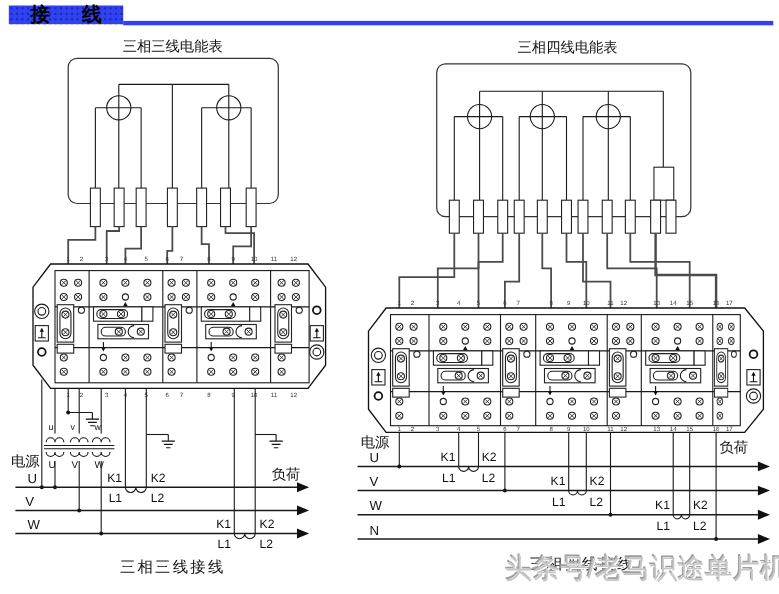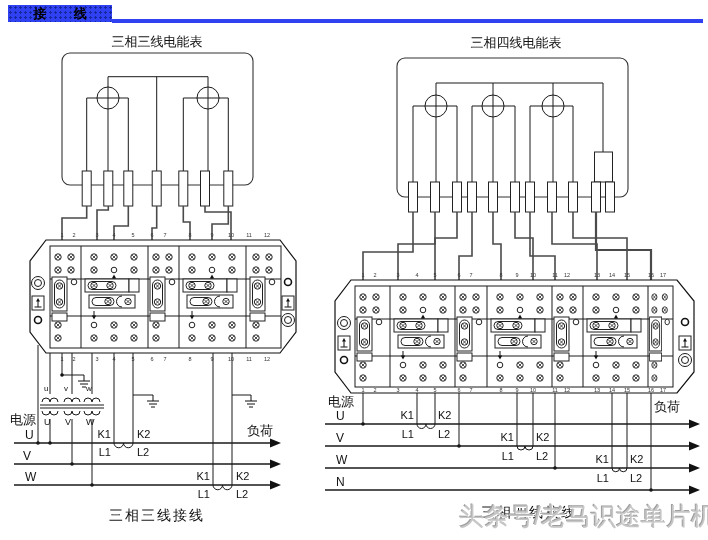--- a/index.html
+++ b/index.html
@@ -2,21 +2,21 @@
 <html><head>
 <meta charset="utf-8">
 <style>
   html,body{margin:0;padding:0;background:#fff;width:708px;height:540px;overflow:hidden;
     font-family:"Liberation Sans",sans-serif;}
   #stage{position:relative;width:708px;height:540px;background:#fff;}
   #hdr-box{position:absolute;left:8px;top:5px;width:104px;height:17px;
     background-color:#2f41f0;
     background-image:radial-gradient(circle,#16269f 1px,rgba(0,0,0,0) 1.3px);
     background-size:5px 5px;
-    color:#000;font-weight:bold;font-size:13px;line-height:17px;text-align:center;
+    color:#000;font-weight:bold;font-size:18px;line-height:17px;text-align:center;
     letter-spacing:12px;text-indent:12px;white-space:nowrap;}
   #hdr-bar{position:absolute;left:112px;top:19px;width:591px;height:4px;background:#2f41f0;}
   svg{position:absolute;left:0;top:0;}
   svg text{fill:#111;font-family:"Liberation Sans",sans-serif;}
   .t13{font-size:13px;} .t14{font-size:14px;letter-spacing:2px;} .t12{font-size:12px;}
   .t11{font-size:11px;} .t9{font-size:9px;} .t8{font-size:8px;}
   .num{font-size:5.5px;fill:#333;}
   .ln{stroke:#1a1a1a;stroke-width:1;fill:none;}
   .ln2{stroke:#1a1a1a;stroke-width:1.4;fill:none;}
   .gray{stroke:#4a4a4a;stroke-width:1.6;fill:none;}

